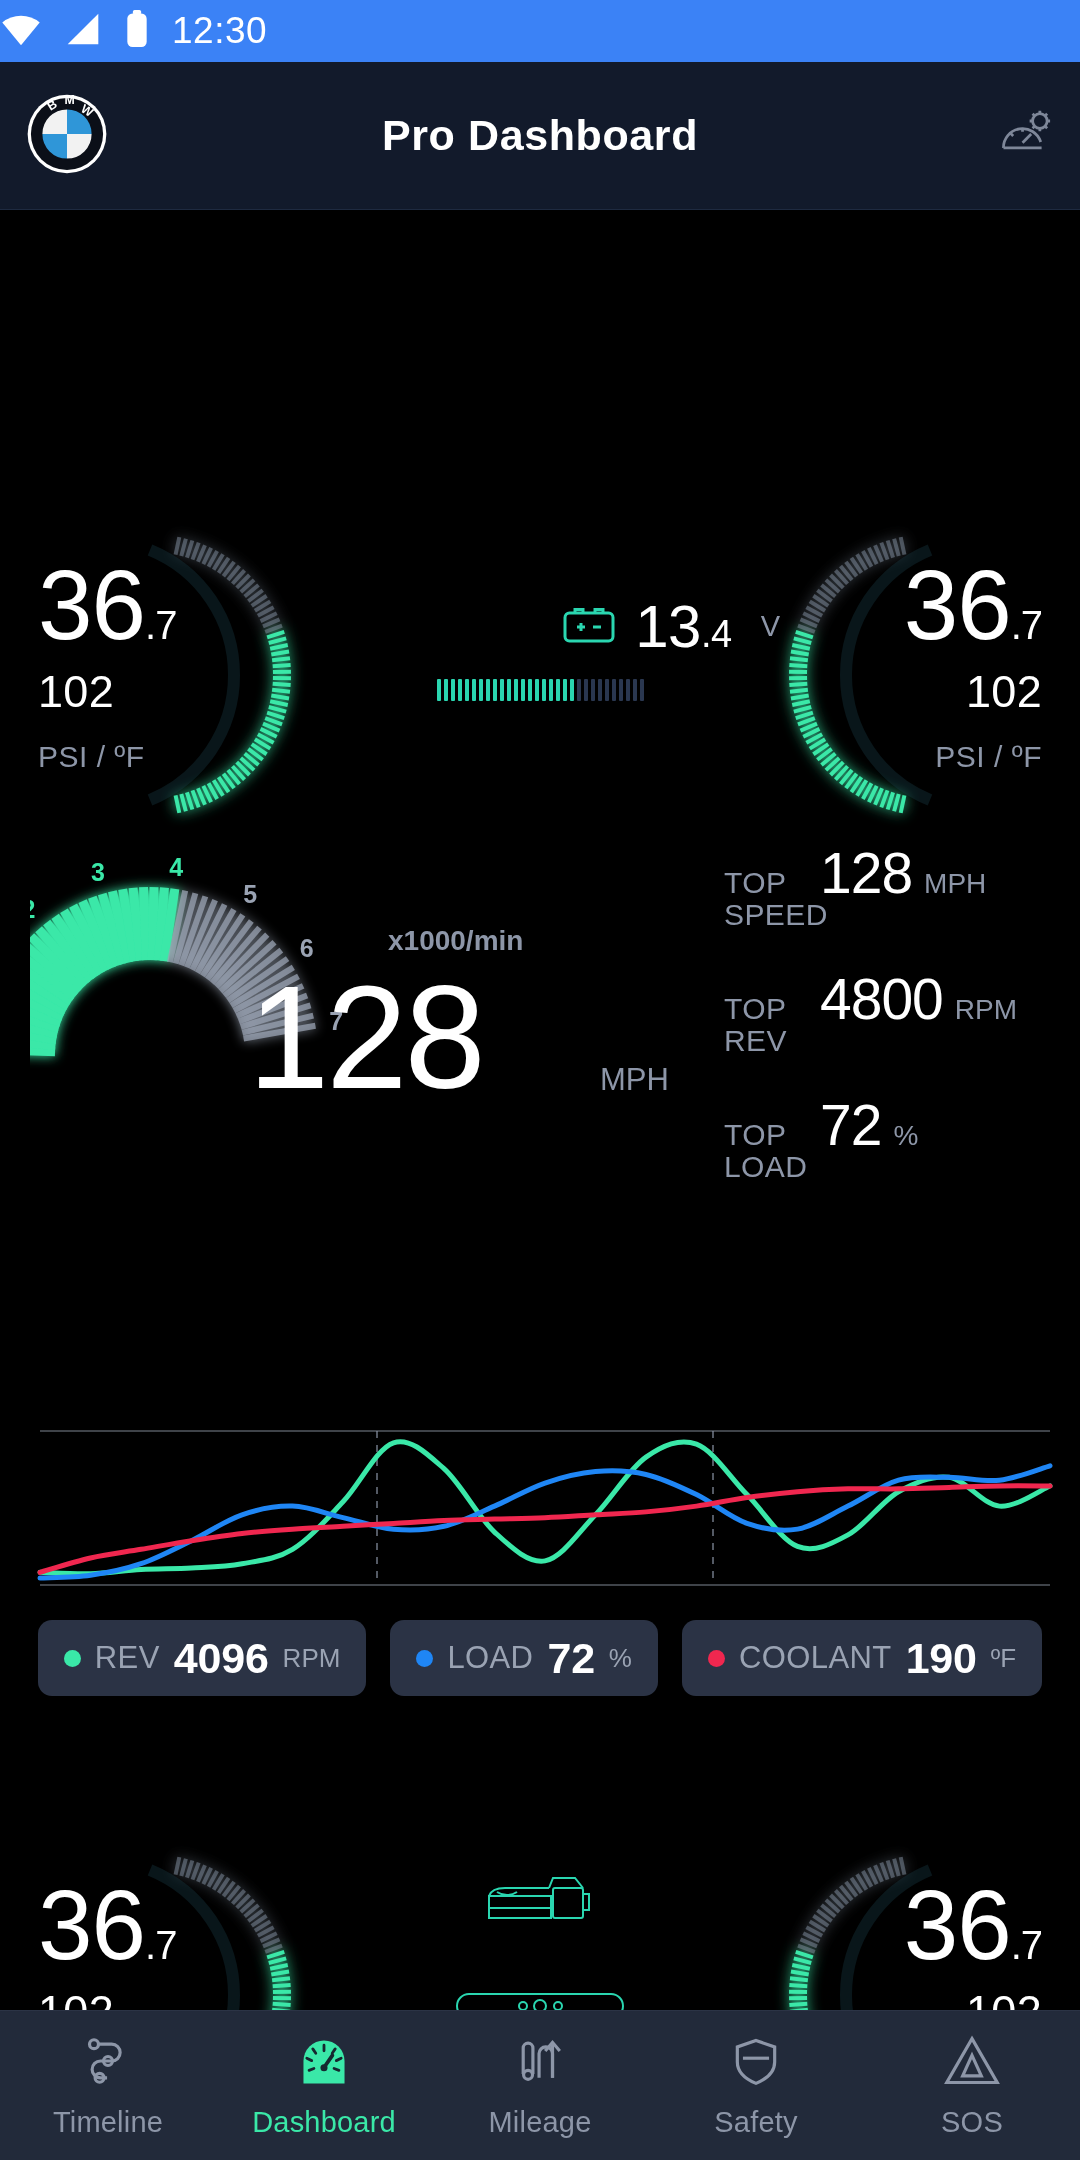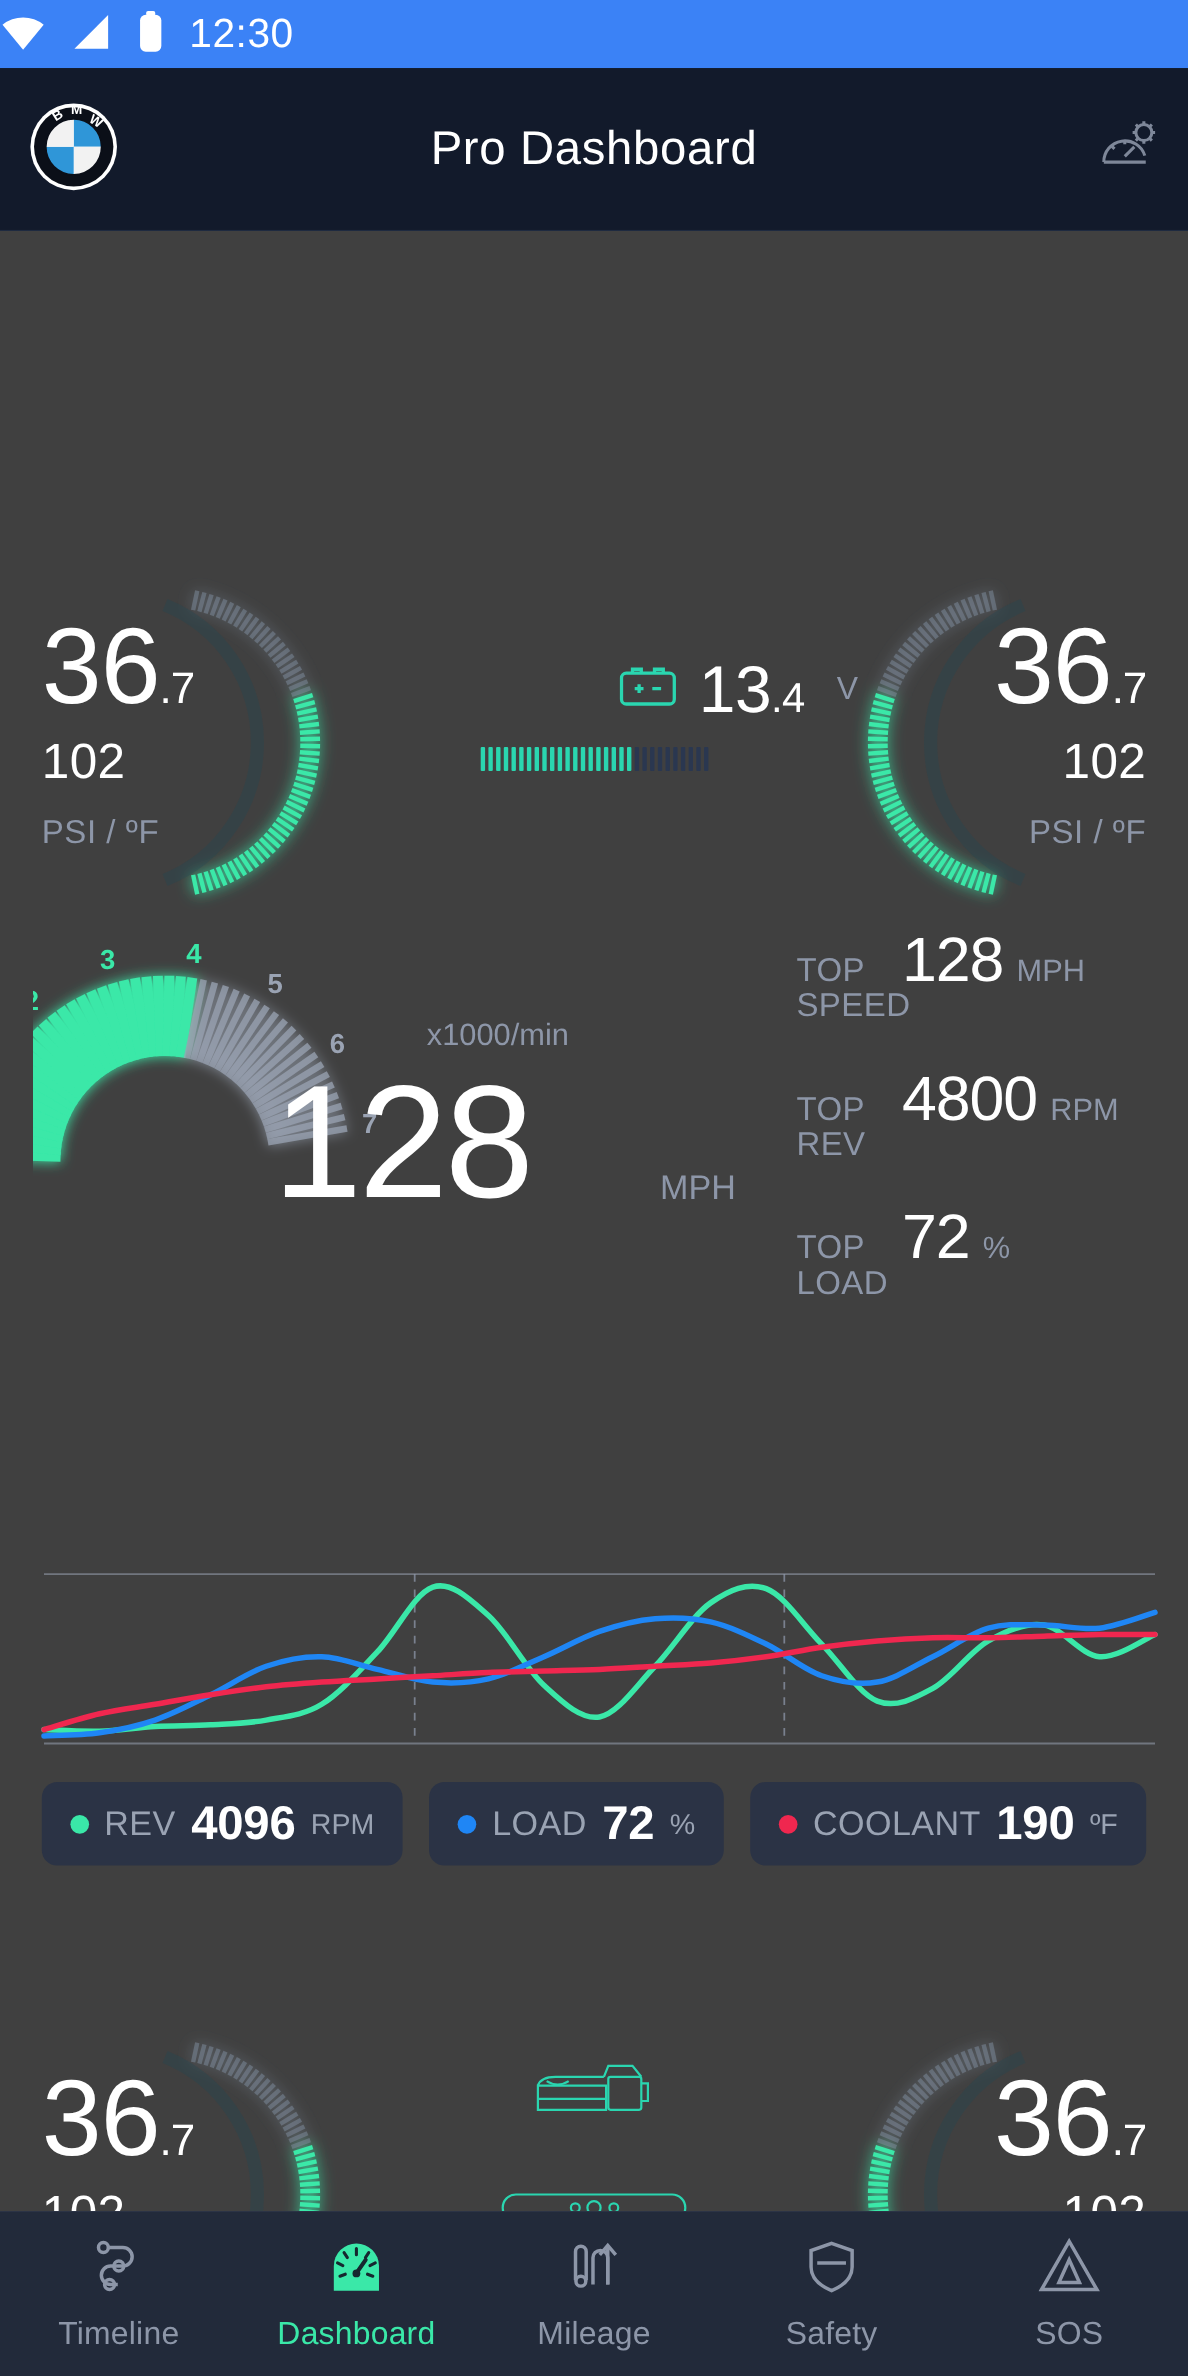--- a/index.html
+++ b/index.html
@@ -20,27 +20,27 @@
   .statusbar .clock{ font-size:37px; letter-spacing:.5px; color:#fff; }
   .si{ display:block; }
 
   
   .appbar{
     height:148px; display:flex; align-items:center; position:relative;
     background:#121a2b; border-bottom:1px solid #1e2a40;
   }
   .bmw-logo{ position:absolute; left:26px; top:50%; transform:translateY(-50%); }
   .appbar-title{
-    width:100%; text-align:center; font-size:43px; font-weight:400;
+    width:100%; text-align:center; font-size:43px; font-weight:700;
     letter-spacing:.6px; color:#fff;
   }
   .settings-btn{ position:absolute; right:26px; top:50%; transform:translateY(-50%); }
 
   
-  .stage{ position:relative; height:1860px; background:#404040; }
+  .stage{ position:relative; height:1860px; background:#000000; }
 
   
   .tpms-row{ position:absolute; left:0; width:1080px; display:flex; }
   .tpms-row.top{ top:300px; height:330px; }
   .tpms-row.bottom{ top:1620px; height:330px; }
   .tpms-cell{ width:300px; position:relative; }
   .tpms-cell.left{ margin-left:10px; }
   .tpms-cell.right{ margin-left:auto; margin-right:10px; }
   .tpms-readout{ position:absolute; top:50px; width:100%; }
   .tpms-cell.left .tpms-readout{ left:10px; text-align:left; padding-left:18px;}
@@ -68,21 +68,21 @@
   .volt-dec{ font-size:38px; }
   .volt-unit{ font-size:29px; color:#8d96a8; margin-left:9px; }
   .volt-bar{ margin-top:18px; display:flex; justify-content:center; gap:3px; }
   .volt-bar i{ display:block; width:4px; height:22px; background:#2ad6b0; border-radius:1px;}
   .volt-bar i.off{ background:#2a3750; }
 
   
   .tach-wrap{ position:absolute; top:630px; left:0; width:1080px; height:310px; }
   .tach-svg{ position:absolute; left:30px; top:0; }
   .xmin{
-    position:absolute; left:388px; top:85px; font-size:28px; color:#8d96a8;
+    position:absolute; left:388px; top:85px; font-size:28px; color:#8d96a8;font-weight:bold;
   }
   .speed-big{
     position:absolute; left:248px; top:125px; font-size:146px; font-weight:400;
     letter-spacing:-3px; line-height:1;
   }
   .speed-unit{ position:absolute; left:600px; top:222px; font-size:31px; color:#8d96a8; }
 
   .topstats{ position:absolute; right:26px; top:0; width:330px; }
   .tstat{ display:flex; align-items:baseline; margin-bottom:34px; }
   .tstat-label{

